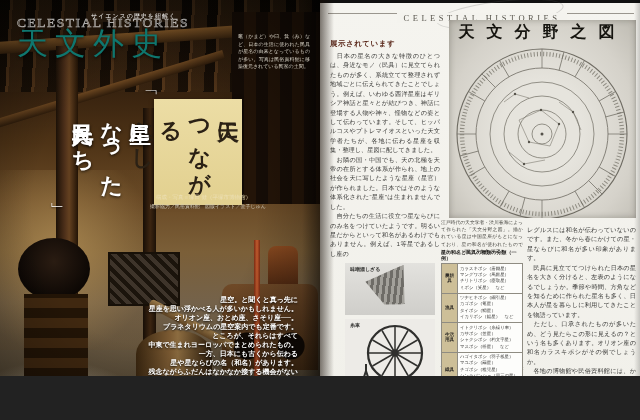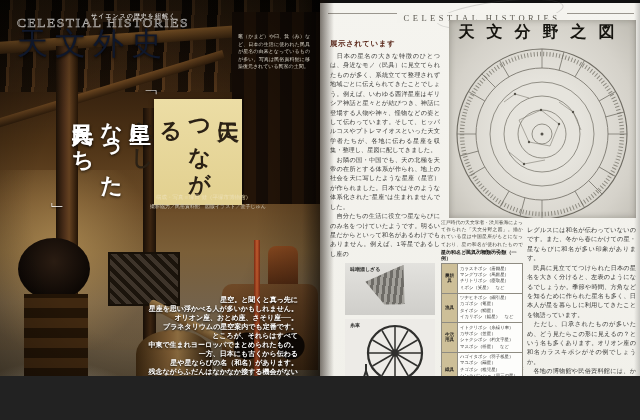--- a/index.html
+++ b/index.html
@@ -52,21 +52,21 @@
     linear-gradient(270deg,rgba(0,0,0,.45),rgba(0,0,0,0) 18px),
     radial-gradient(ellipse at 45% 50%, rgba(0,0,0,0) 45%, rgba(0,0,0,.5) 100%);}
 
   
   .kicker{left:86px;top:11px;padding:1px 5px;background:rgba(38,26,14,.85);
     color:#fff;font-size:6px;letter-spacing:1px;}
   .series-en{left:17px;top:15px;font-family:"Liberation Serif",serif;font-size:13.5px;
     letter-spacing:1.5px;color:rgba(255,255,255,.10);
     -webkit-text-stroke:.6px rgba(255,255,255,.65);}
   .main-title{left:17px;top:23px;font-family:"Liberation Serif",serif;font-size:31px;
-    letter-spacing:7px;color:#0f172a;text-shadow:0 1px 3px rgba(0,0,0,.7);}
+    letter-spacing:7px;color:#0f766e;text-shadow:0 1px 3px rgba(0,0,0,.7);}
   .photo-cap{left:238px;top:33px;width:72px;font-size:5px;line-height:1.5;
     color:#d9d4c8;text-align:justify;}
   .v{writing-mode:vertical-rl;white-space:pre-line;}
   .hl-box{left:154px;top:99px;width:88px;height:106px;background:linear-gradient(#ecdda5,#e2d08f);
     box-shadow:0 1px 4px rgba(0,0,0,.5);}
   .hl-box-text{left:0;top:0;width:100%;height:100%;padding-top:6px;
     font-size:22px;font-weight:bold;line-height:1.3;letter-spacing:1px;color:#2b2115;}
   .hl-white{left:58px;top:103px;width:96px;height:114px;padding-top:4px;
     font-size:22px;font-weight:bold;line-height:1.3;letter-spacing:1px;color:#fff;
     text-shadow:0 1px 3px rgba(0,0,0,.75);}

